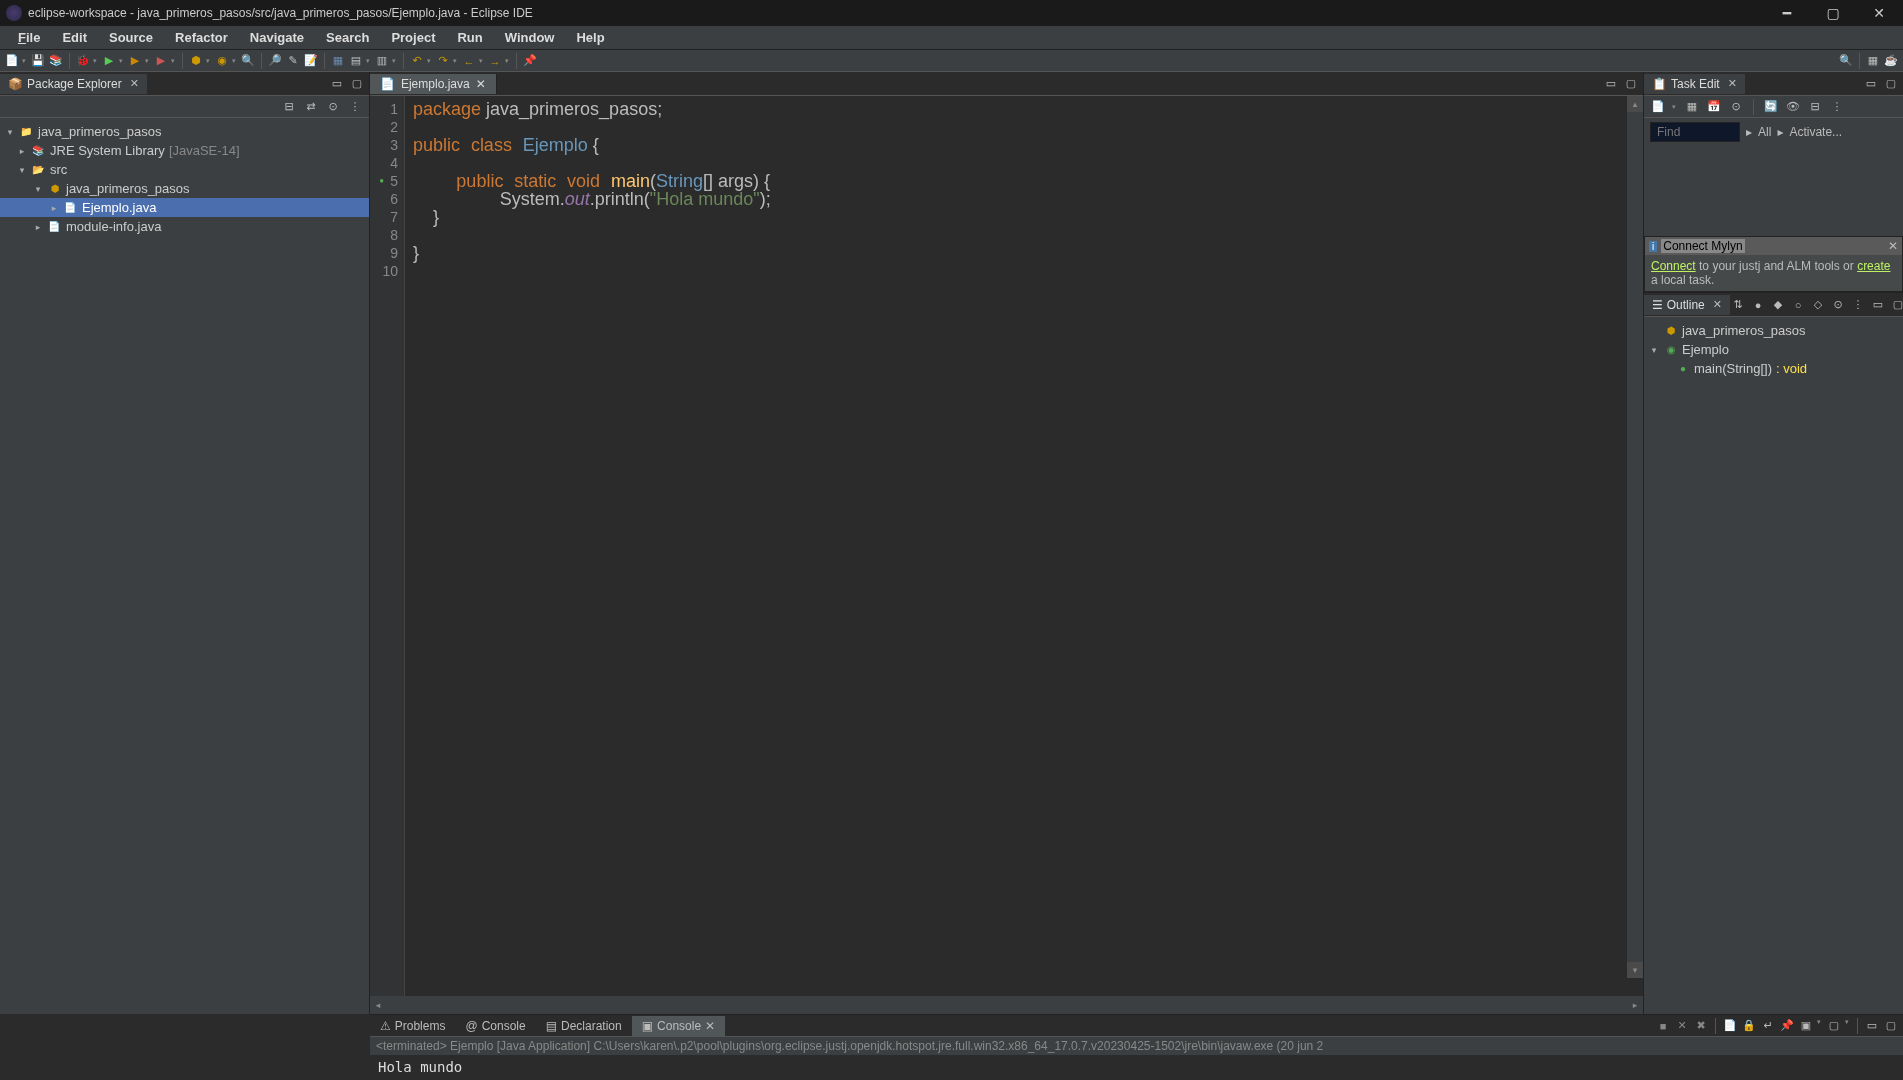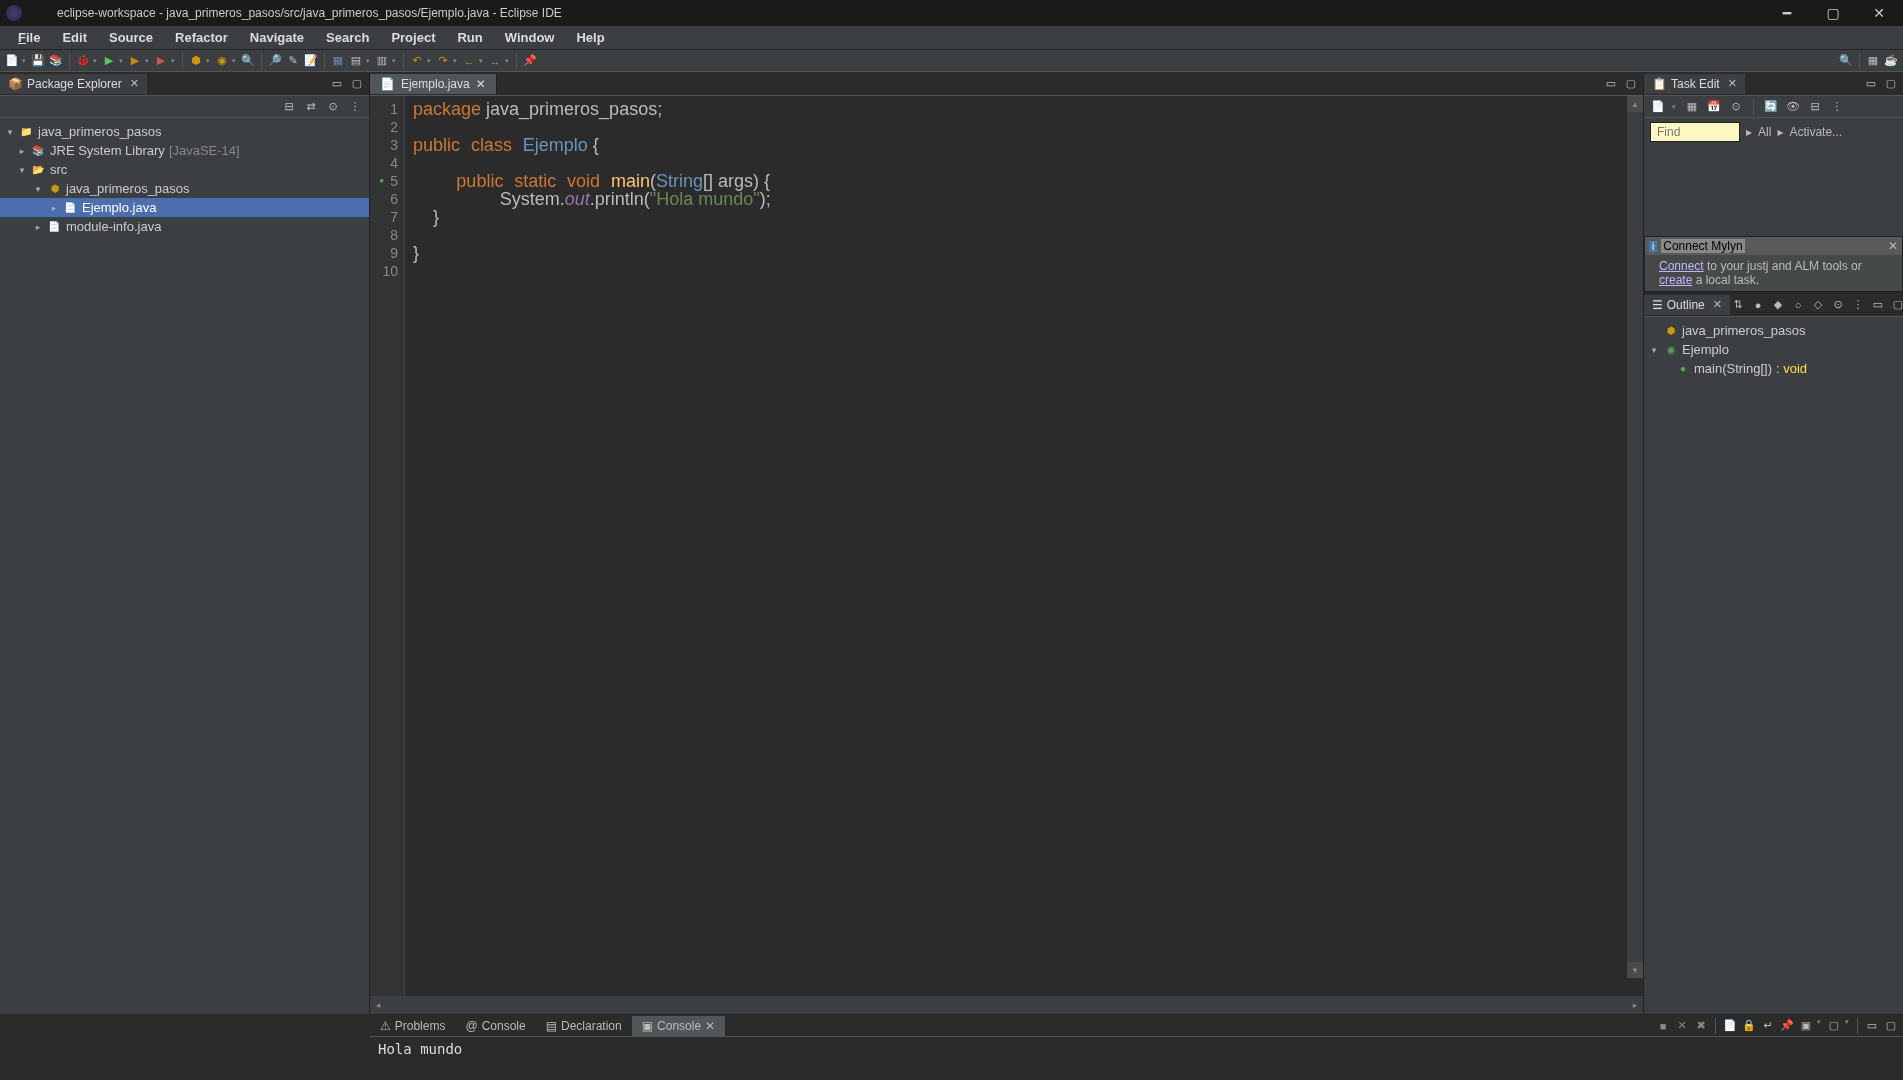--- a/index.html
+++ b/index.html
@@ -1,17 +1,17 @@
 <!DOCTYPE html>
 <html><head>
 <meta charset="utf-8">
 <style>
 * { margin: 0; padding: 0; box-sizing: border-box; font-family: "Segoe UI", sans-serif; }
 body { background: #2b2b2b; color: #bbb; font-size: 12px; overflow: hidden; width: 1903px; height: 1080px; position: relative; }
-.titlebar { background: #1a1a1a; height: 26px; display: flex; align-items: center; padding: 3px 6px; color: #ccc; font-size: 12px; gap: 29px; }
+.titlebar { background: #1a1a1a; height: 26px; display: flex; align-items: center; padding: 3px 6px; color: #ccc; font-size: 12px; }
 .titlebar-icon { width: 16px; height: 16px; background: radial-gradient(circle, #4a3a6a, #2a2a4a); border-radius: 50%; margin-right: 6px; }
 .titlebar-text { flex: 1; }
 .win-controls { display: flex; gap: 18px; margin-right: 4px; }
 .win-btn { width: 28px; height: 20px; display: flex; align-items: center; justify-content: center; cursor: pointer; font-size: 14px; color: #ccc; }
 .menubar { background: #3c3f41; height: 24px; display: flex; align-items: center; padding: 0 8px; gap: 2px; border-bottom: 1px solid #222; }
 .menu-item { padding: 2px 10px; color: #ddd; cursor: pointer; font-size: 13px; font-weight: bold; }
 .menu-item u { text-decoration: underline; }
 .toolbar { background: #3c3f41; height: 22px; display: flex; align-items: center; padding: 0 4px; gap: 2px; border-bottom: 1px solid #555; }
 .tb-sep { width: 1px; height: 16px; background: #555; margin: 0 3px; }
 .tb-icon { width: 16px; height: 16px; display: flex; align-items: center; justify-content: center; font-size: 11px; cursor: pointer; }
@@ -37,25 +37,25 @@
 .code { flex: 1; padding: 4px 8px; font-family: Consolas, monospace; font-size: 18px; line-height: 18px; white-space: pre; color: #bbb; }
 .kw { color: #cc7832; } .cls { color: #6897bb; } .mth { color: #ffc66d; } .typ { color: #6897bb; } .str { color: #6a8759; } .fld { color: #9876aa; font-style: italic; }
 .editor-scroll { position: absolute; right: 0; top: 0; bottom: 18px; width: 16px; background: #3c3f41; }
 .editor-scroll-up { height: 16px; background: #4a4a4a; text-align: center; font-size: 9px; color: #888; line-height: 16px; }
 .editor-scroll-down { position: absolute; bottom: 0; height: 16px; width: 100%; background: #4a4a4a; text-align: center; font-size: 9px; color: #888; line-height: 16px; }
 .editor-hscroll { height: 18px; background: #3c3f41; display: flex; align-items: center; }
 .hscroll-btn { width: 16px; text-align: center; font-size: 9px; color: #888; }
 .right-panels { width: 260px; display: flex; flex-direction: column; border-left: 1px solid #222; }
 .task-panel { background: #3c3f41; flex: 0 0 auto; border-bottom: 1px solid #222; }
 .task-find-row { display: flex; align-items: center; gap: 6px; padding: 4px 6px; }
-.task-find { background: #fef9c3; border: 1px solid #222; color: #888; padding: 2px 6px; width: 90px; font-size: 12px; }
+.task-find { background: #0f172a; border: 1px solid #222; color: #888; padding: 2px 6px; width: 90px; font-size: 12px; }
 .mylyn-box { background: #45494a; border: 1px solid #222; margin: 90px 0 0 0; }
 .mylyn-title { background: #5a5a5a; padding: 2px 4px; display: flex; align-items: center; gap: 4px; }
 .mylyn-body { padding: 4px 6px; font-size: 12px; color: #bbb; }
-.mylyn-body a { color: #c4b5fd; text-decoration: underline; cursor: pointer; margin-left: 8px; }
+.mylyn-body a { color: #bef264; text-decoration: underline; cursor: pointer; }
 .outline-panel { flex: 1; background: #3c3f41; }
 .bottom-panels { height: 170px; background: #2b2b2b; border-top: 1px solid #222; display: flex; flex-direction: column; margin-left: 370px; }
 .bottom-tabbar { background: #2b2b2b; height: 22px; display: flex; align-items: center; border-bottom: 1px solid #555; }
 .bottom-tab { padding: 3px 10px; display: flex; align-items: center; gap: 4px; color: #bbb; font-size: 12px; cursor: pointer; }
 .bottom-tab.active { background: #515658; }
 .bottom-tb-right { margin-left: auto; display: flex; gap: 3px; padding-right: 4px; }
 .console-head { background: #3c3f41; padding: 2px 6px; color: #888; font-size: 12px; white-space: nowrap; overflow: hidden; }
 .console-body { flex: 1; background: #2b2b2b; padding: 4px 8px; font-family: Consolas, monospace; font-size: 14px; color: #ddd; }
 .lib-gray { color: #888; }
 .void-gray { color: #fde047; }
@@ -350,15 +350,16 @@
       <span class="tb-icon">📌</span>
       <span class="tb-icon">▣</span>
         <span class="tb-drop">▾</span>
       <span class="tb-icon">▢</span>
         <span class="tb-drop">▾</span>
       <span class="tb-sep"></span>
       <span class="tb-icon">▭</span>
       <span class="tb-icon">▢</span>
     </div>
   </div>
+  <div class="console-head">&lt;terminated&gt; Ejemplo [Java Application] C:\Users\karen\.p2\pool\plugins\org.eclipse.justj.openjdk.hotspot.jre.full.win32.x86_64_17.0.7.v20230425-1502\jre\bin\javaw.exe  (20 jun 2</div>
   <div class="console-body">Hola mundo</div>
 
 </div>
 
 </body></html>

